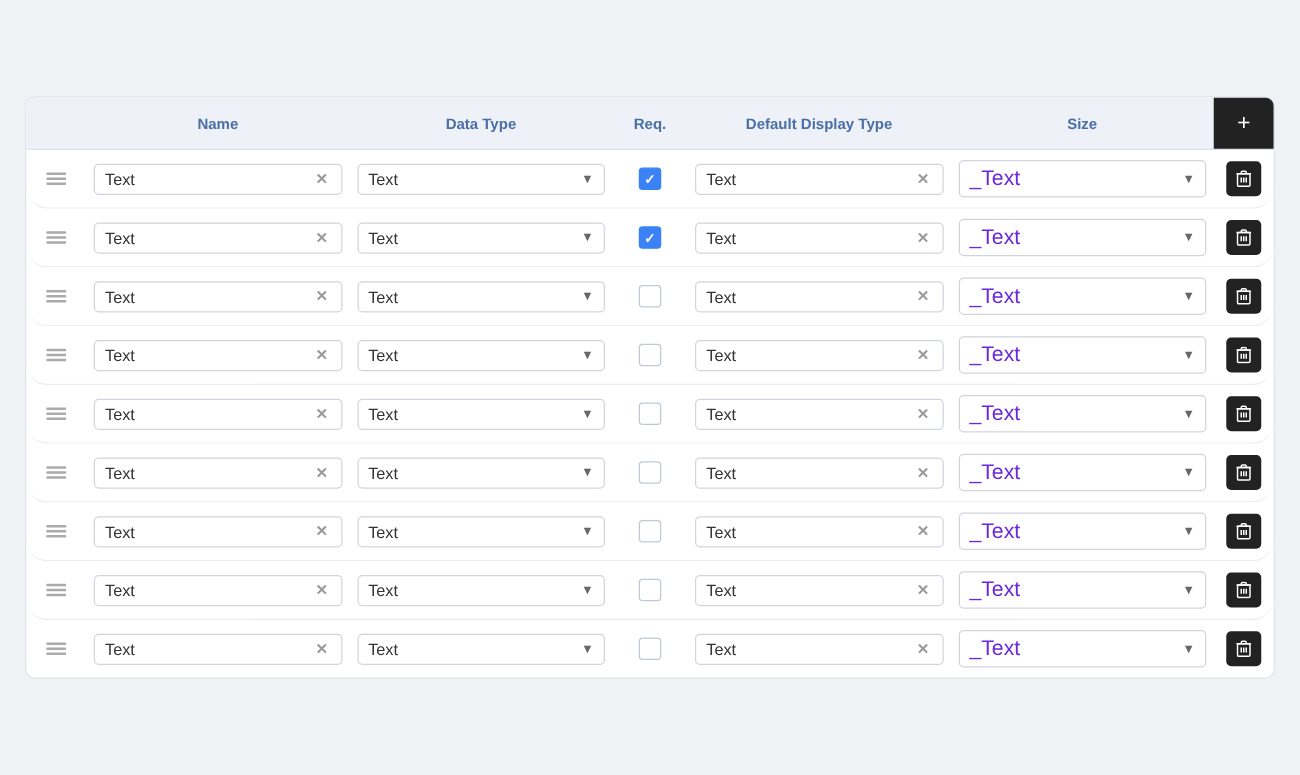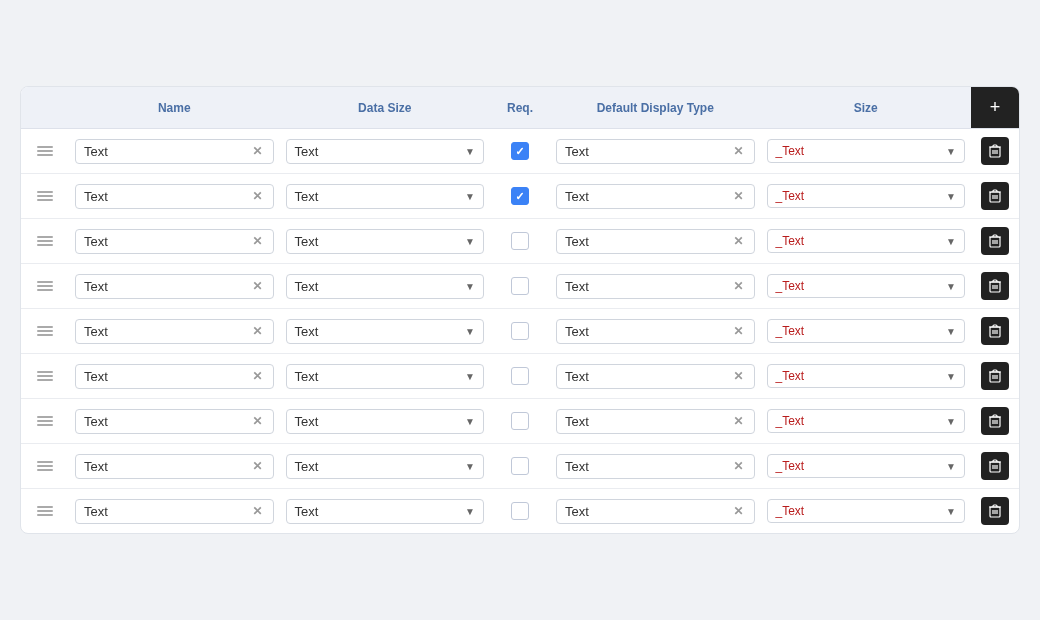--- a/index.html
+++ b/index.html
@@ -41,20 +41,21 @@
       color: #fff;
       cursor: pointer;
       font-size: 18px;
       font-weight: 300;
     }
     .table-row {
       display: grid;
       grid-template-columns: 48px 1fr 1fr 60px 1fr 1fr 48px;
       border-bottom: 1px solid #eaecf0;
       align-items: center;
+      border-radius: 17px;
     }
     .table-row:last-child {
       border-bottom: none;
     }
     .cell {
       padding: 8px 6px;
       display: flex;
       align-items: center;
       justify-content: center;
     }
@@ -163,32 +164,32 @@
       border: 1px solid #d0d5dd;
       border-radius: 4px;
       padding: 4px 8px;
       background: #fff;
       width: 100%;
       gap: 4px;
       cursor: pointer;
     }
     .display-select-text {
       flex: 1;
-      font-size: 12px;
-      color: #b91c1c;
+      font-size: 17px;
+      color: #6d28d9;
     }
   </style>
 </head>
 <body>
 
 <div class="table-container">
   <div class="table-header">
     <div class="header-cell"></div>
     <div class="header-cell">Name</div>
-    <div class="header-cell">Data Size</div>
+    <div class="header-cell">Data Type</div>
     <div class="header-cell">Req.</div>
     <div class="header-cell">Default Display Type</div>
     <div class="header-cell">Size</div>
     <div class="header-cell add-btn">+</div>
   </div>
   <div id="rows-container">
       <div class="table-row">
     <div class="cell">
       <div class="drag-handle">
         <div class="drag-line"></div>

